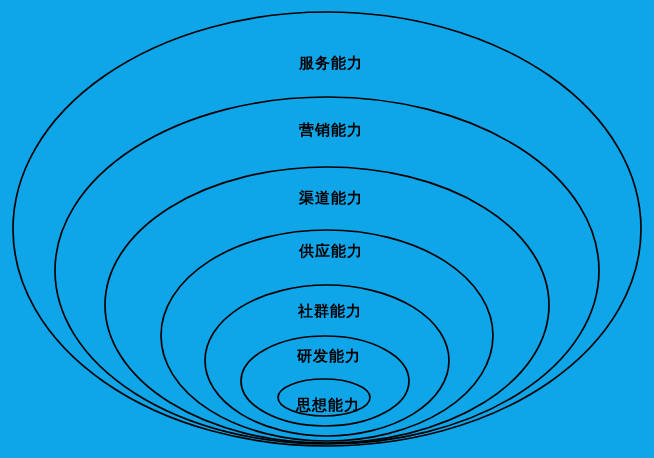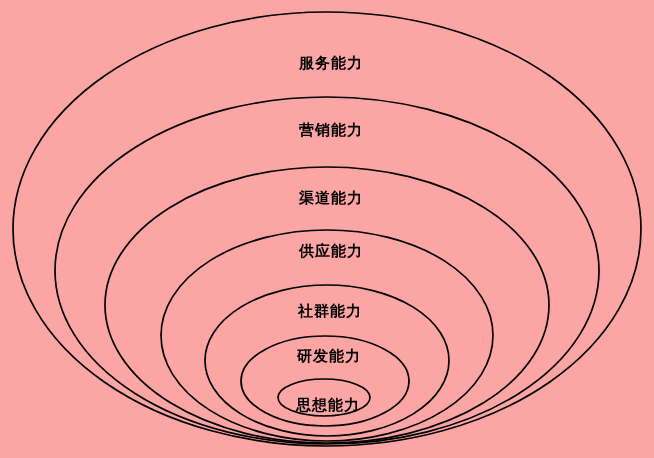--- a/index.html
+++ b/index.html
@@ -4,21 +4,21 @@
 <style>
   html, body {
     margin: 0;
     padding: 0;
     background: #ffffff;
   }
   .canvas {
     position: relative;
     width: 654px;
     height: 458px;
-    background: #fca5a5;
+    background: #0ea5e9;
     overflow: hidden;
     font-family: "Liberation Sans", sans-serif;
   }
   .layer-label {
     font-family: "Liberation Sans", sans-serif;
     font-size: 15px;
     font-weight: 600;
     letter-spacing: 1px;
   }
 </style>

